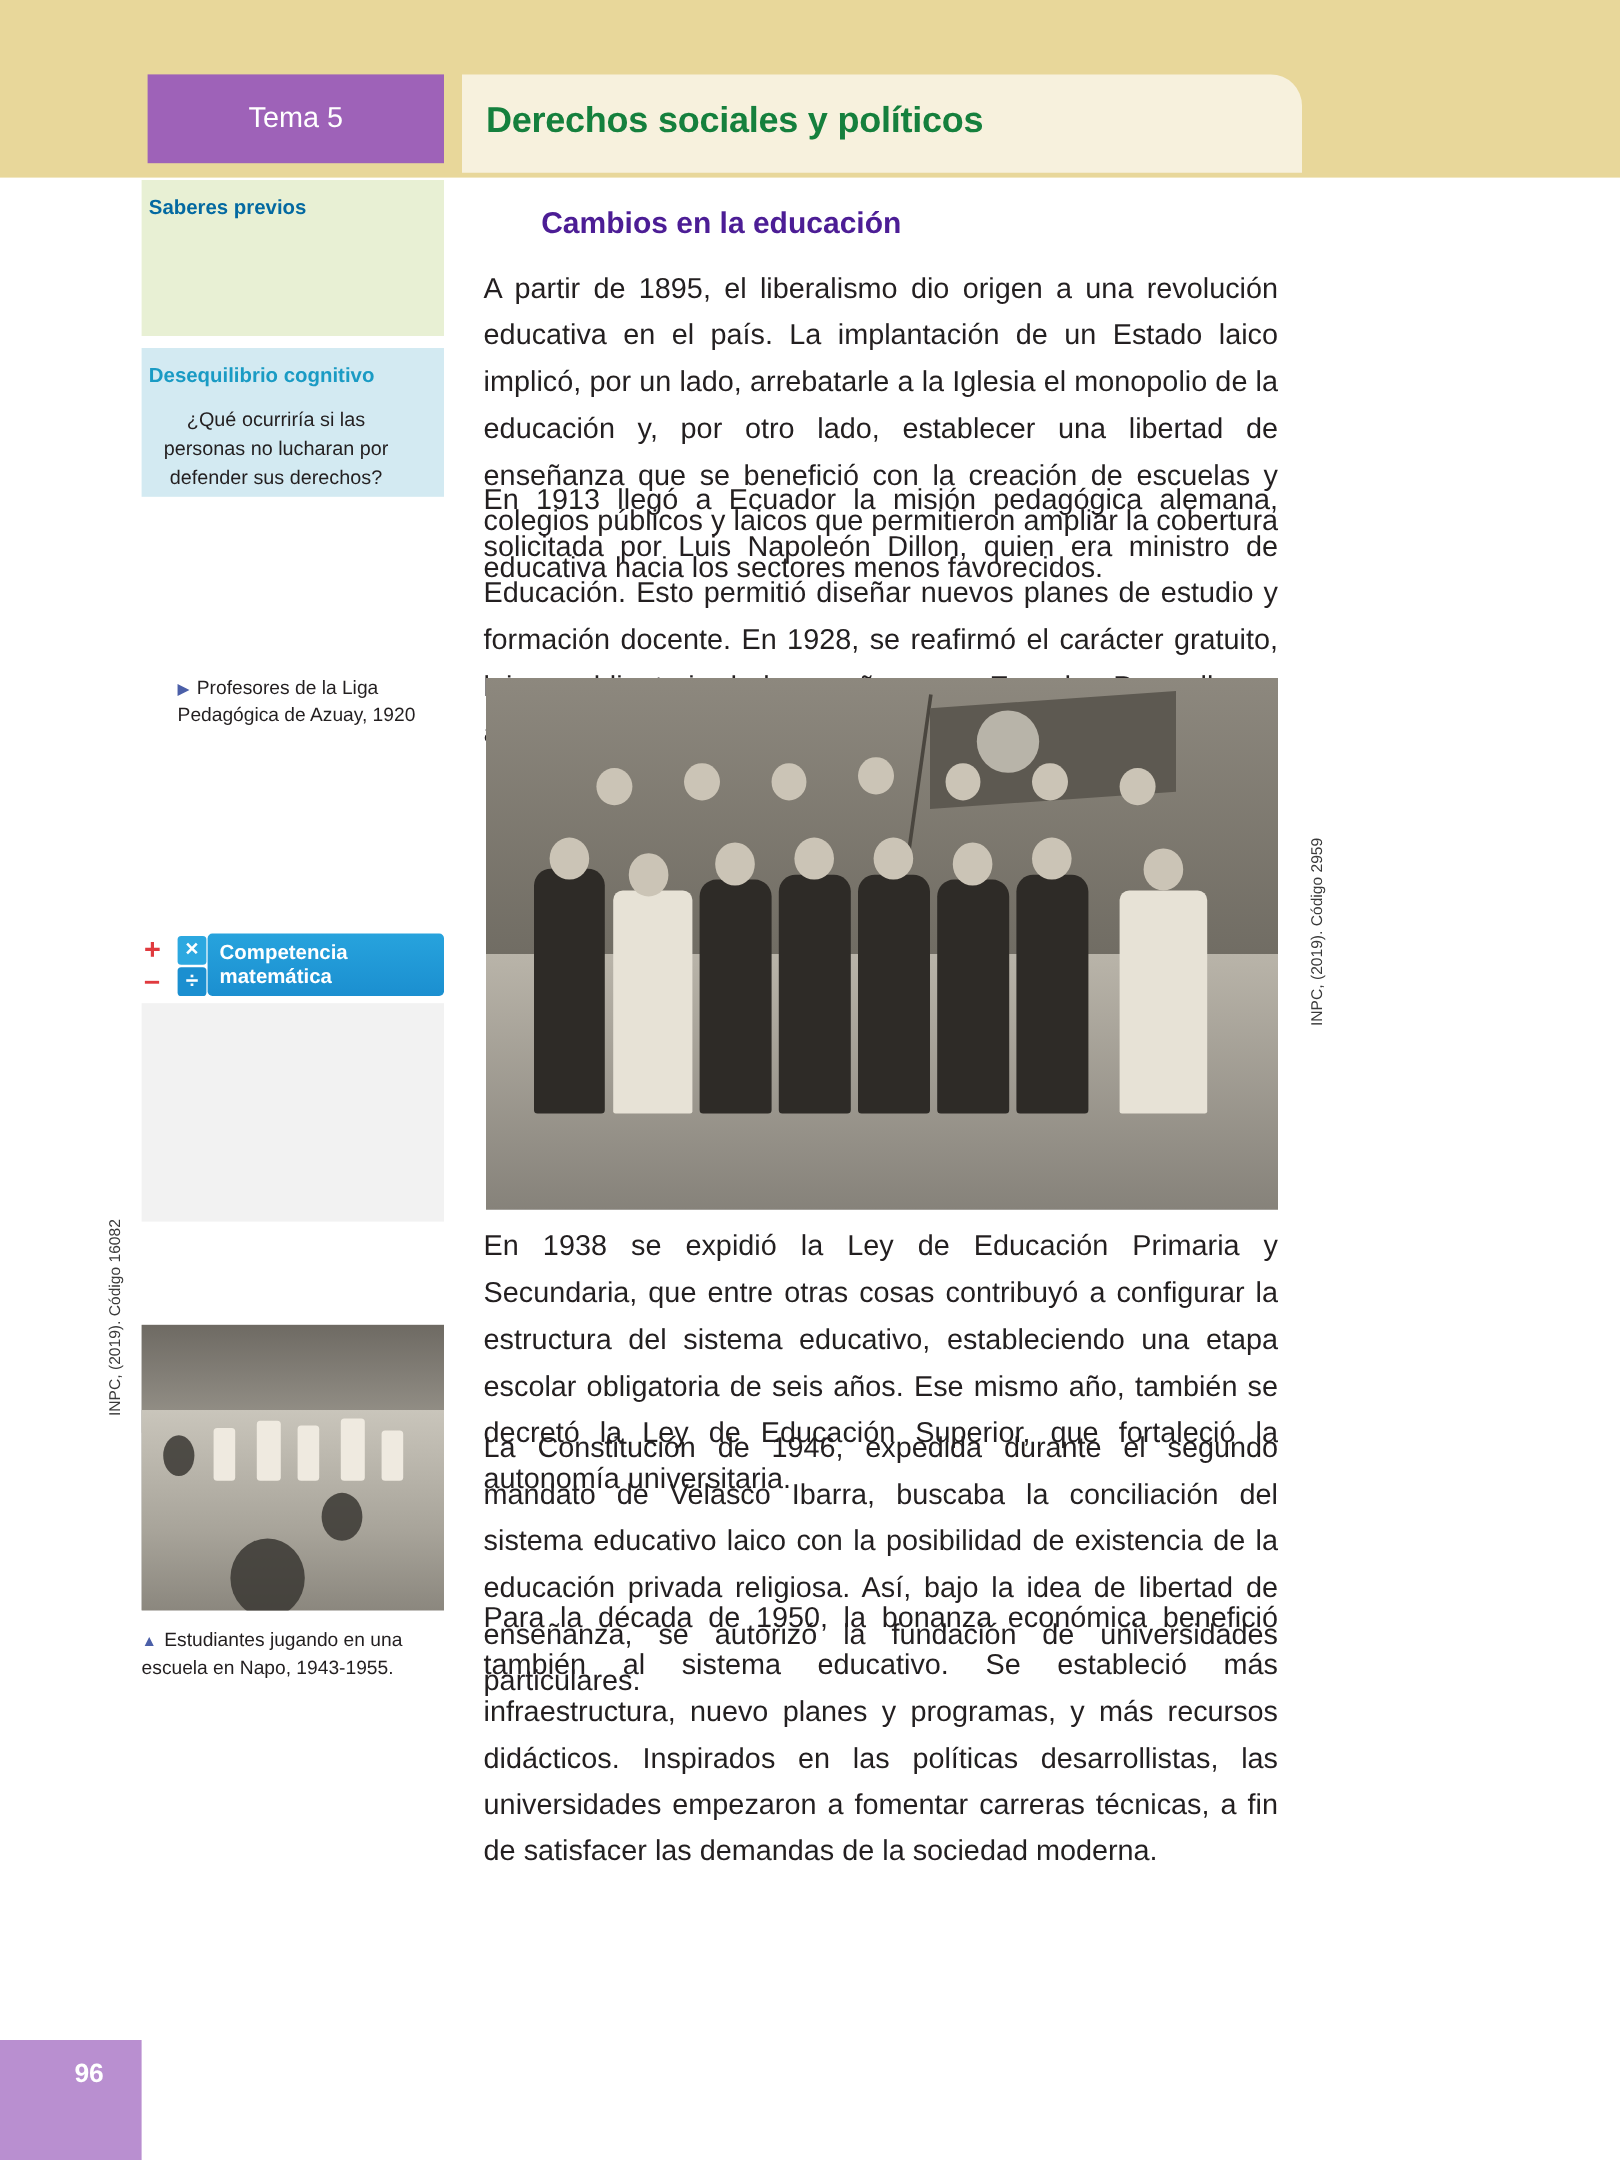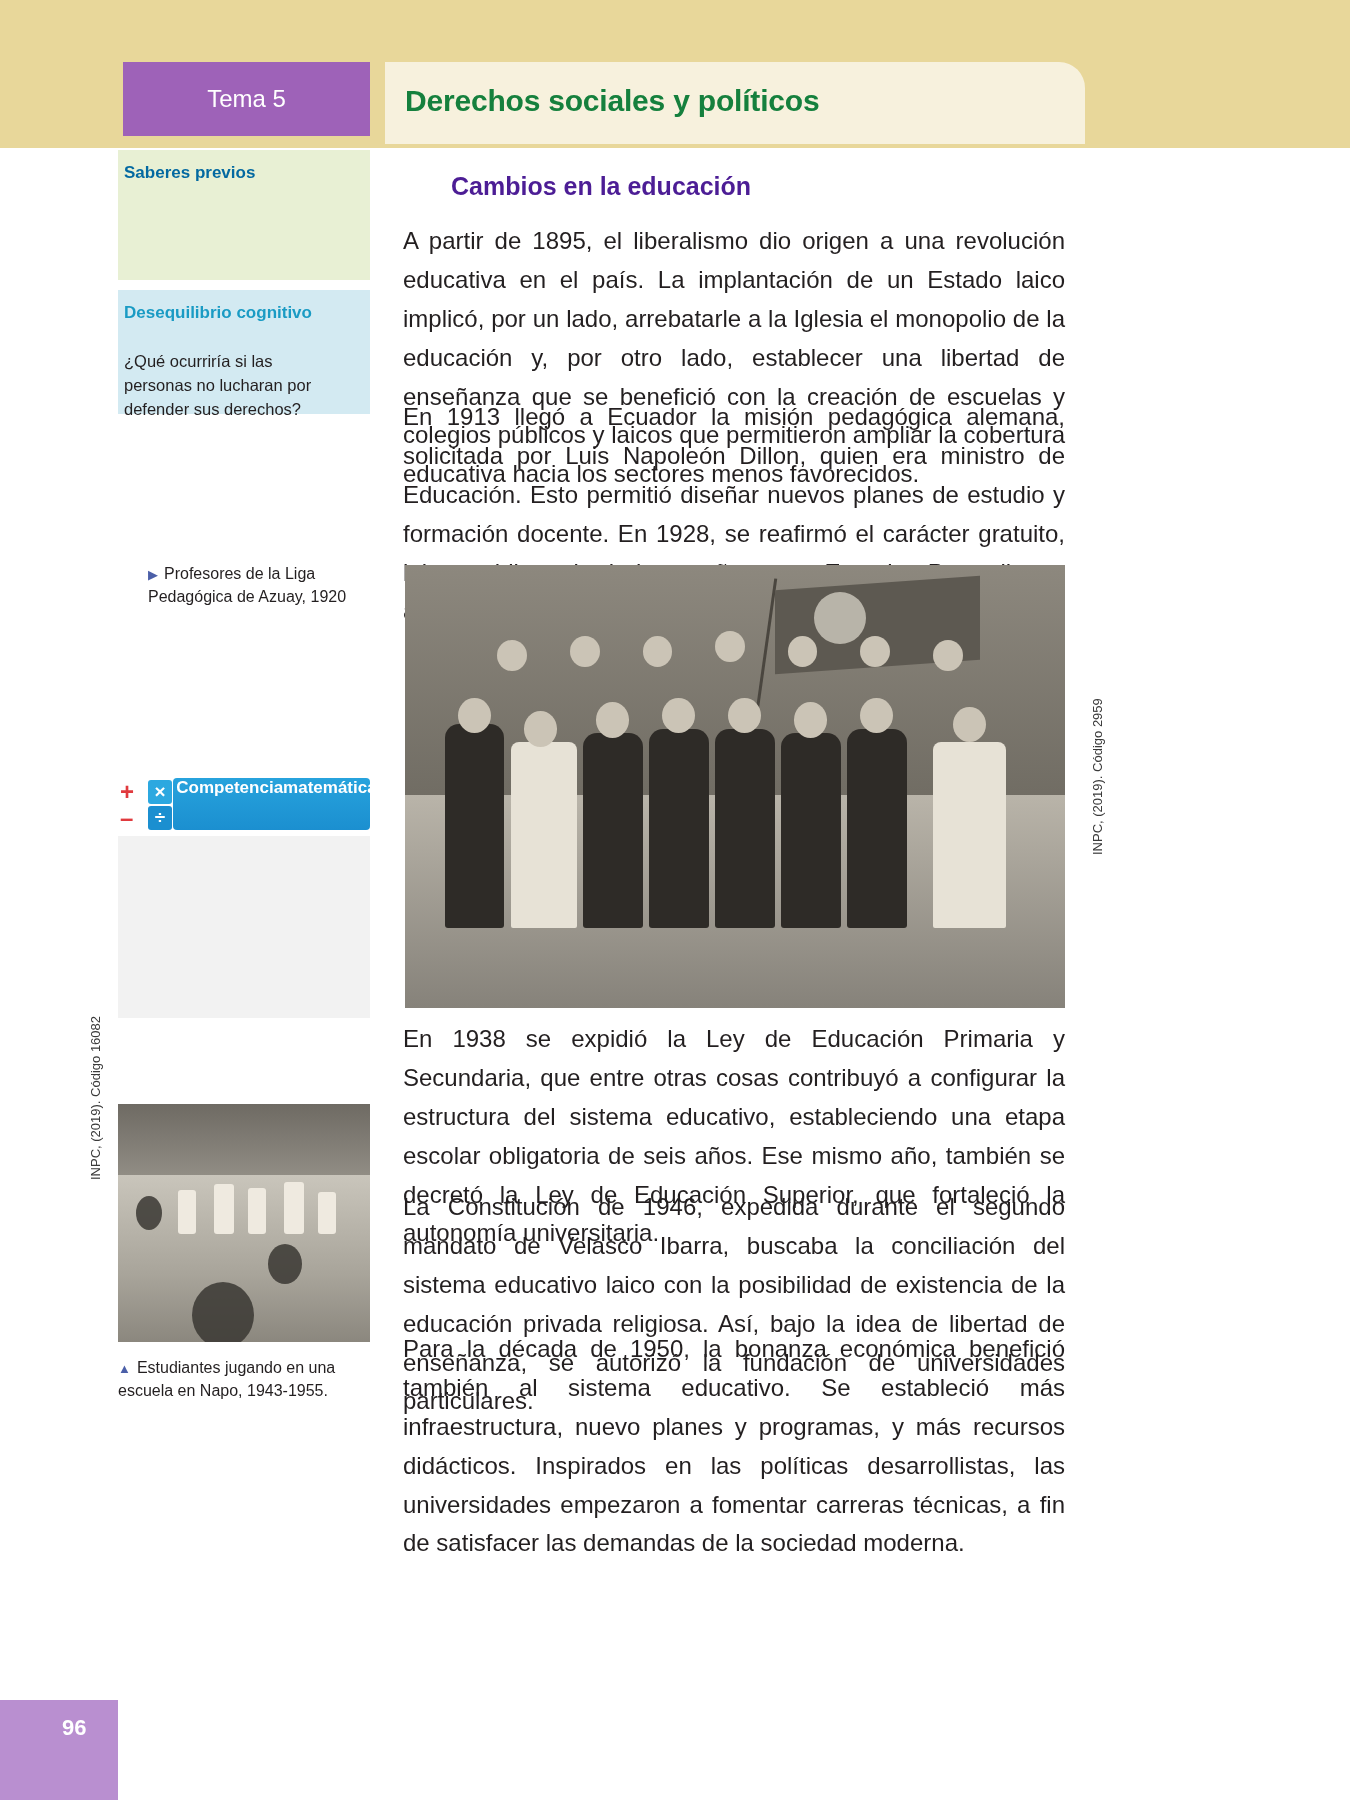--- a/index.html
+++ b/index.html
@@ -96,21 +96,21 @@
   .box-title.blue  { color: #1a9bc4; left: 124px; top: 303px; }
 
   .box-text {
     position: absolute;
     font-size: 16.5px;
     color: #231f20;
     line-height: 1.45;
     width: 212px;
   }
   .box-text.saberes { left: 124px; top: 197px; }
-  .box-text.deseq   { left: 124px; top: 350px; }
+  .box-text.deseq   { left: 124px; top: 339px; text-align: center; }
 
   
   .caption-liga {
     position: absolute;
     left: 148px;
     top: 562px;
     width: 225px;
     font-size: 16px;
     color: #231f20;
     line-height: 1.45;
@@ -131,20 +131,21 @@
   }
   .comp-ribbon {
     position: absolute;
     left: 55px;
     top: 0;
     width: 197px;
     height: 52px;
     background: linear-gradient(180deg, #27a3dd 0%, #1b8fd0 100%);
     border-radius: 4px;
     display: flex;
+    flex-direction: column;
     justify-content: center;
     padding-left: 10px;
     box-sizing: border-box;
   }
   .comp-ribbon span {
     color: #ffffff;
     font-weight: bold;
     font-size: 17px;
     line-height: 1.15;
   }

